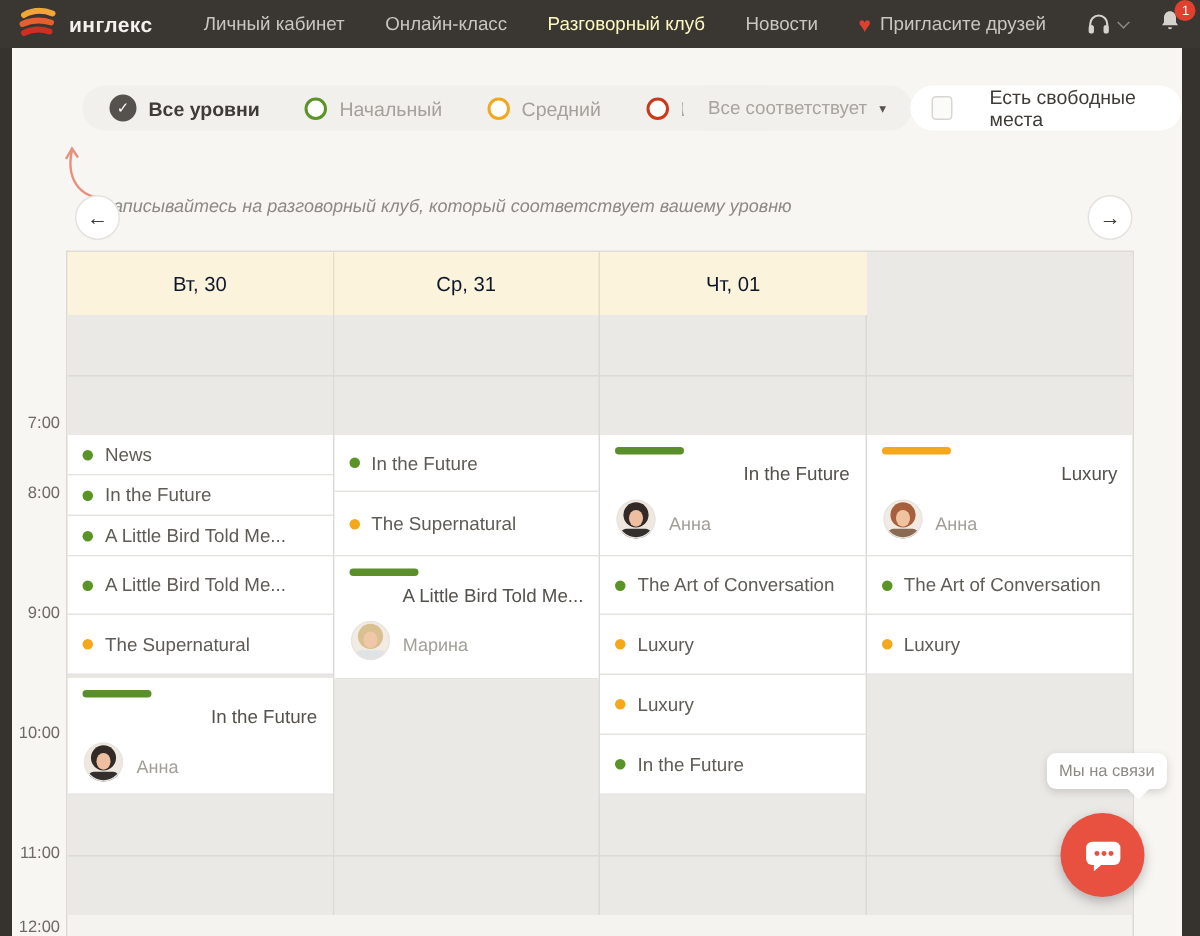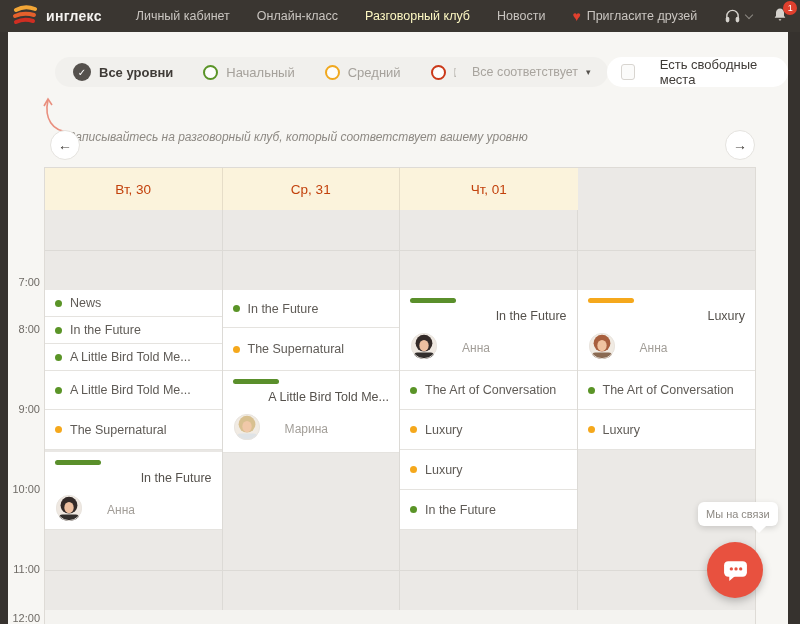--- a/index.html
+++ b/index.html
@@ -52,41 +52,41 @@
            align-items:center; justify-content:center; cursor:pointer; }
 
   
   .time { position:absolute; left:0; width:32px; text-align:right; font-size:11px; color:#6e6a65; height:14px; }
 
   
   .grid { position:absolute; left:37px; top:136px; width:710px; height:456px; background:#ebe9e6;
           outline:1px solid #dedbd6; }
   .ghead { display:flex; height:42px; }
   .ghead > div { width:25%; background:#fbf3dc; border-right:1px solid #e6ddc8; font-size:13.5px;
-                 color:#c2410c; display:flex; align-items:center; justify-content:center; }
+                 color:#0f172a; display:flex; align-items:center; justify-content:center; }
   .ghead > div:last-child { border-right:none; }
   .band { position:relative; display:flex; }
   .band.top { height:80px; } .band.bot { height:80px; }
   .band > div { width:25%; background:#ebe9e6; border-right:1px solid #dcdad6; }
   .band > div:last-child { border-right:none; }
   .band::after { content:""; position:absolute; left:0; right:0; top:40px; height:1px; background:#dcdad6; }
   .cols { display:flex; height:240px; }
   .col { width:25%; border-right:1px solid #dcdad6; display:flex; flex-direction:column;text-align:right; }
   .col:last-child { border-right:none; }
   .slot { background:#fff; border-bottom:1px solid #e5e3df; display:flex; align-items:center;
           gap:8px; padding:0 10px; cursor:pointer; overflow:hidden; }
   .h27{height:27px} .h38{height:38px} .h39{height:39px} .h40{height:40px} .h43{height:43px}
   .dot { width:7px; height:7px; border-radius:50%; flex:none; }
   .dot.g { background:#5a9427; } .dot.y { background:#f5a81c; }
   .et { font-size:12.5px; color:#5f5b56; white-space:nowrap; }
   .card { background:#fff; border-bottom:1px solid #e5e3df; padding:8px 10px; cursor:pointer; overflow:hidden; }
   .bar { width:46px; height:5px; border-radius:3px; margin-bottom:6px; }
   .bar.g { background:#5a8f2b; } .bar.y { background:#f5a81c; }
   .ct { font-size:12.5px; color:#55514c; white-space:nowrap; }
-  .trow { display:flex; align-items:center; gap:24px; margin-top:9px; }
+  .trow { display:flex; align-items:center; gap:8px; margin-top:9px; }
   .tn { font-size:12px; color:#a29e98; }
   .gap2 { height:2px; background:#e9e7e4; }
   .fill { flex:1; background:#ebe9e6; }
   .gbottom { height:14px; background:#f4f3f0; }
 
   
   .tooltip { position:absolute; left:690px; top:470px; background:#fff; border-radius:6px; padding:6px 8px;
              font-size:11px; color:#8d8983; box-shadow:0 2px 6px rgba(0,0,0,.15); white-space:nowrap; }
   .tooltip::after { content:""; position:absolute; right:14px; bottom:-5px; width:10px; height:10px;
                     background:#fff; transform:rotate(45deg); }

